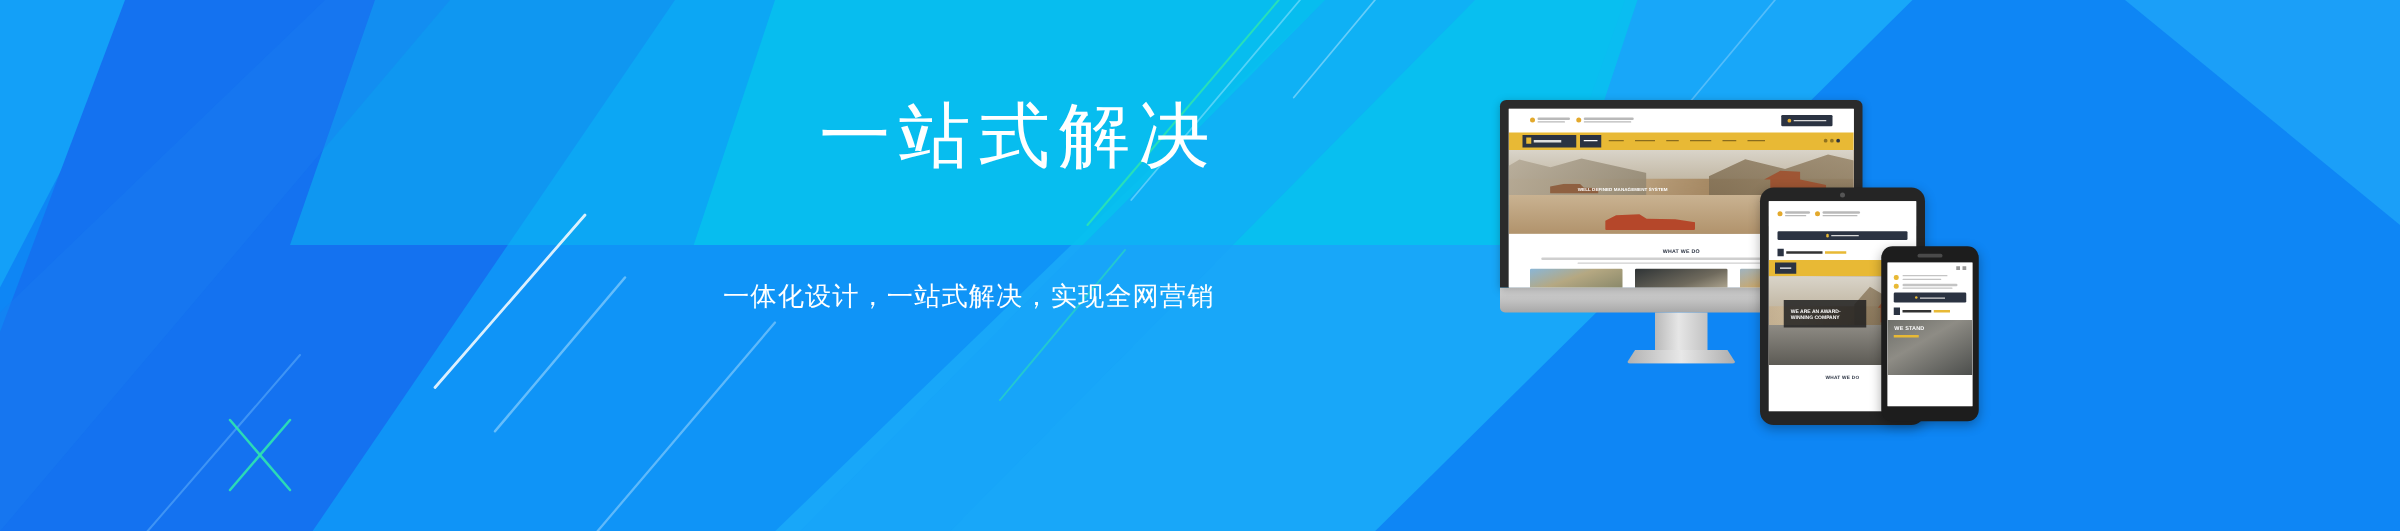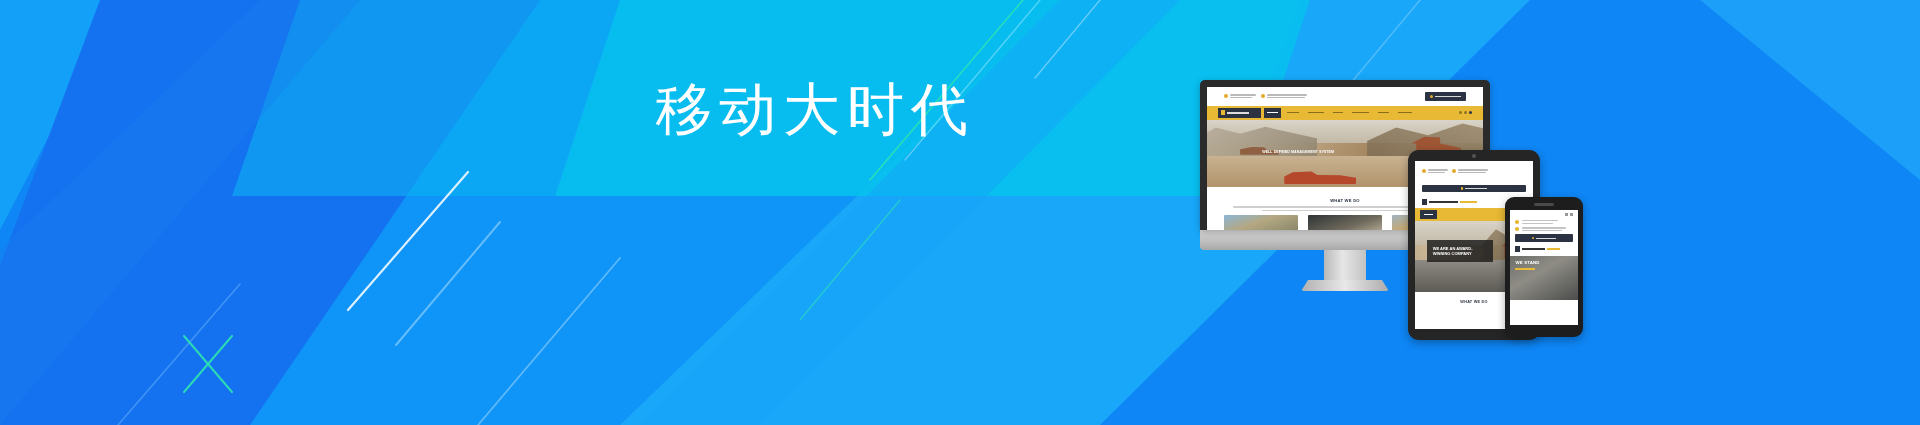--- a/index.html
+++ b/index.html
@@ -347,21 +347,22 @@
         <line x1="900" y1="200" x2="800" y2="320" stroke="#2ee6b0" stroke-width="1.5" opacity="0.55"></line>
         <line x1="1420" y1="0" x2="1350" y2="84" stroke="#bfe6ff" stroke-width="1.4" opacity="0.35"></line>
 
         <line x1="184" y1="336" x2="232" y2="392" stroke="#2ee6b0" stroke-width="2" opacity="0.9"></line>
         <line x1="232" y1="336" x2="184" y2="392" stroke="#2ee6b0" stroke-width="2" opacity="0.9"></line>
       </g>
     </svg>
   </div>
 
   <div class="copy">
-    <div class="headline-1">移动大时代</div>
+    <div class="headline-1">一站式解决</div>
+    <div class="subline">一体化设计，一站式解决，实现全网营销</div>
   </div>
 
   <div class="devices">
 
     <div class="monitor">
       <div class="mon-bezel">
         <div class="mon-screen">
           <div class="site">
 
             <div class="site-topbar">

